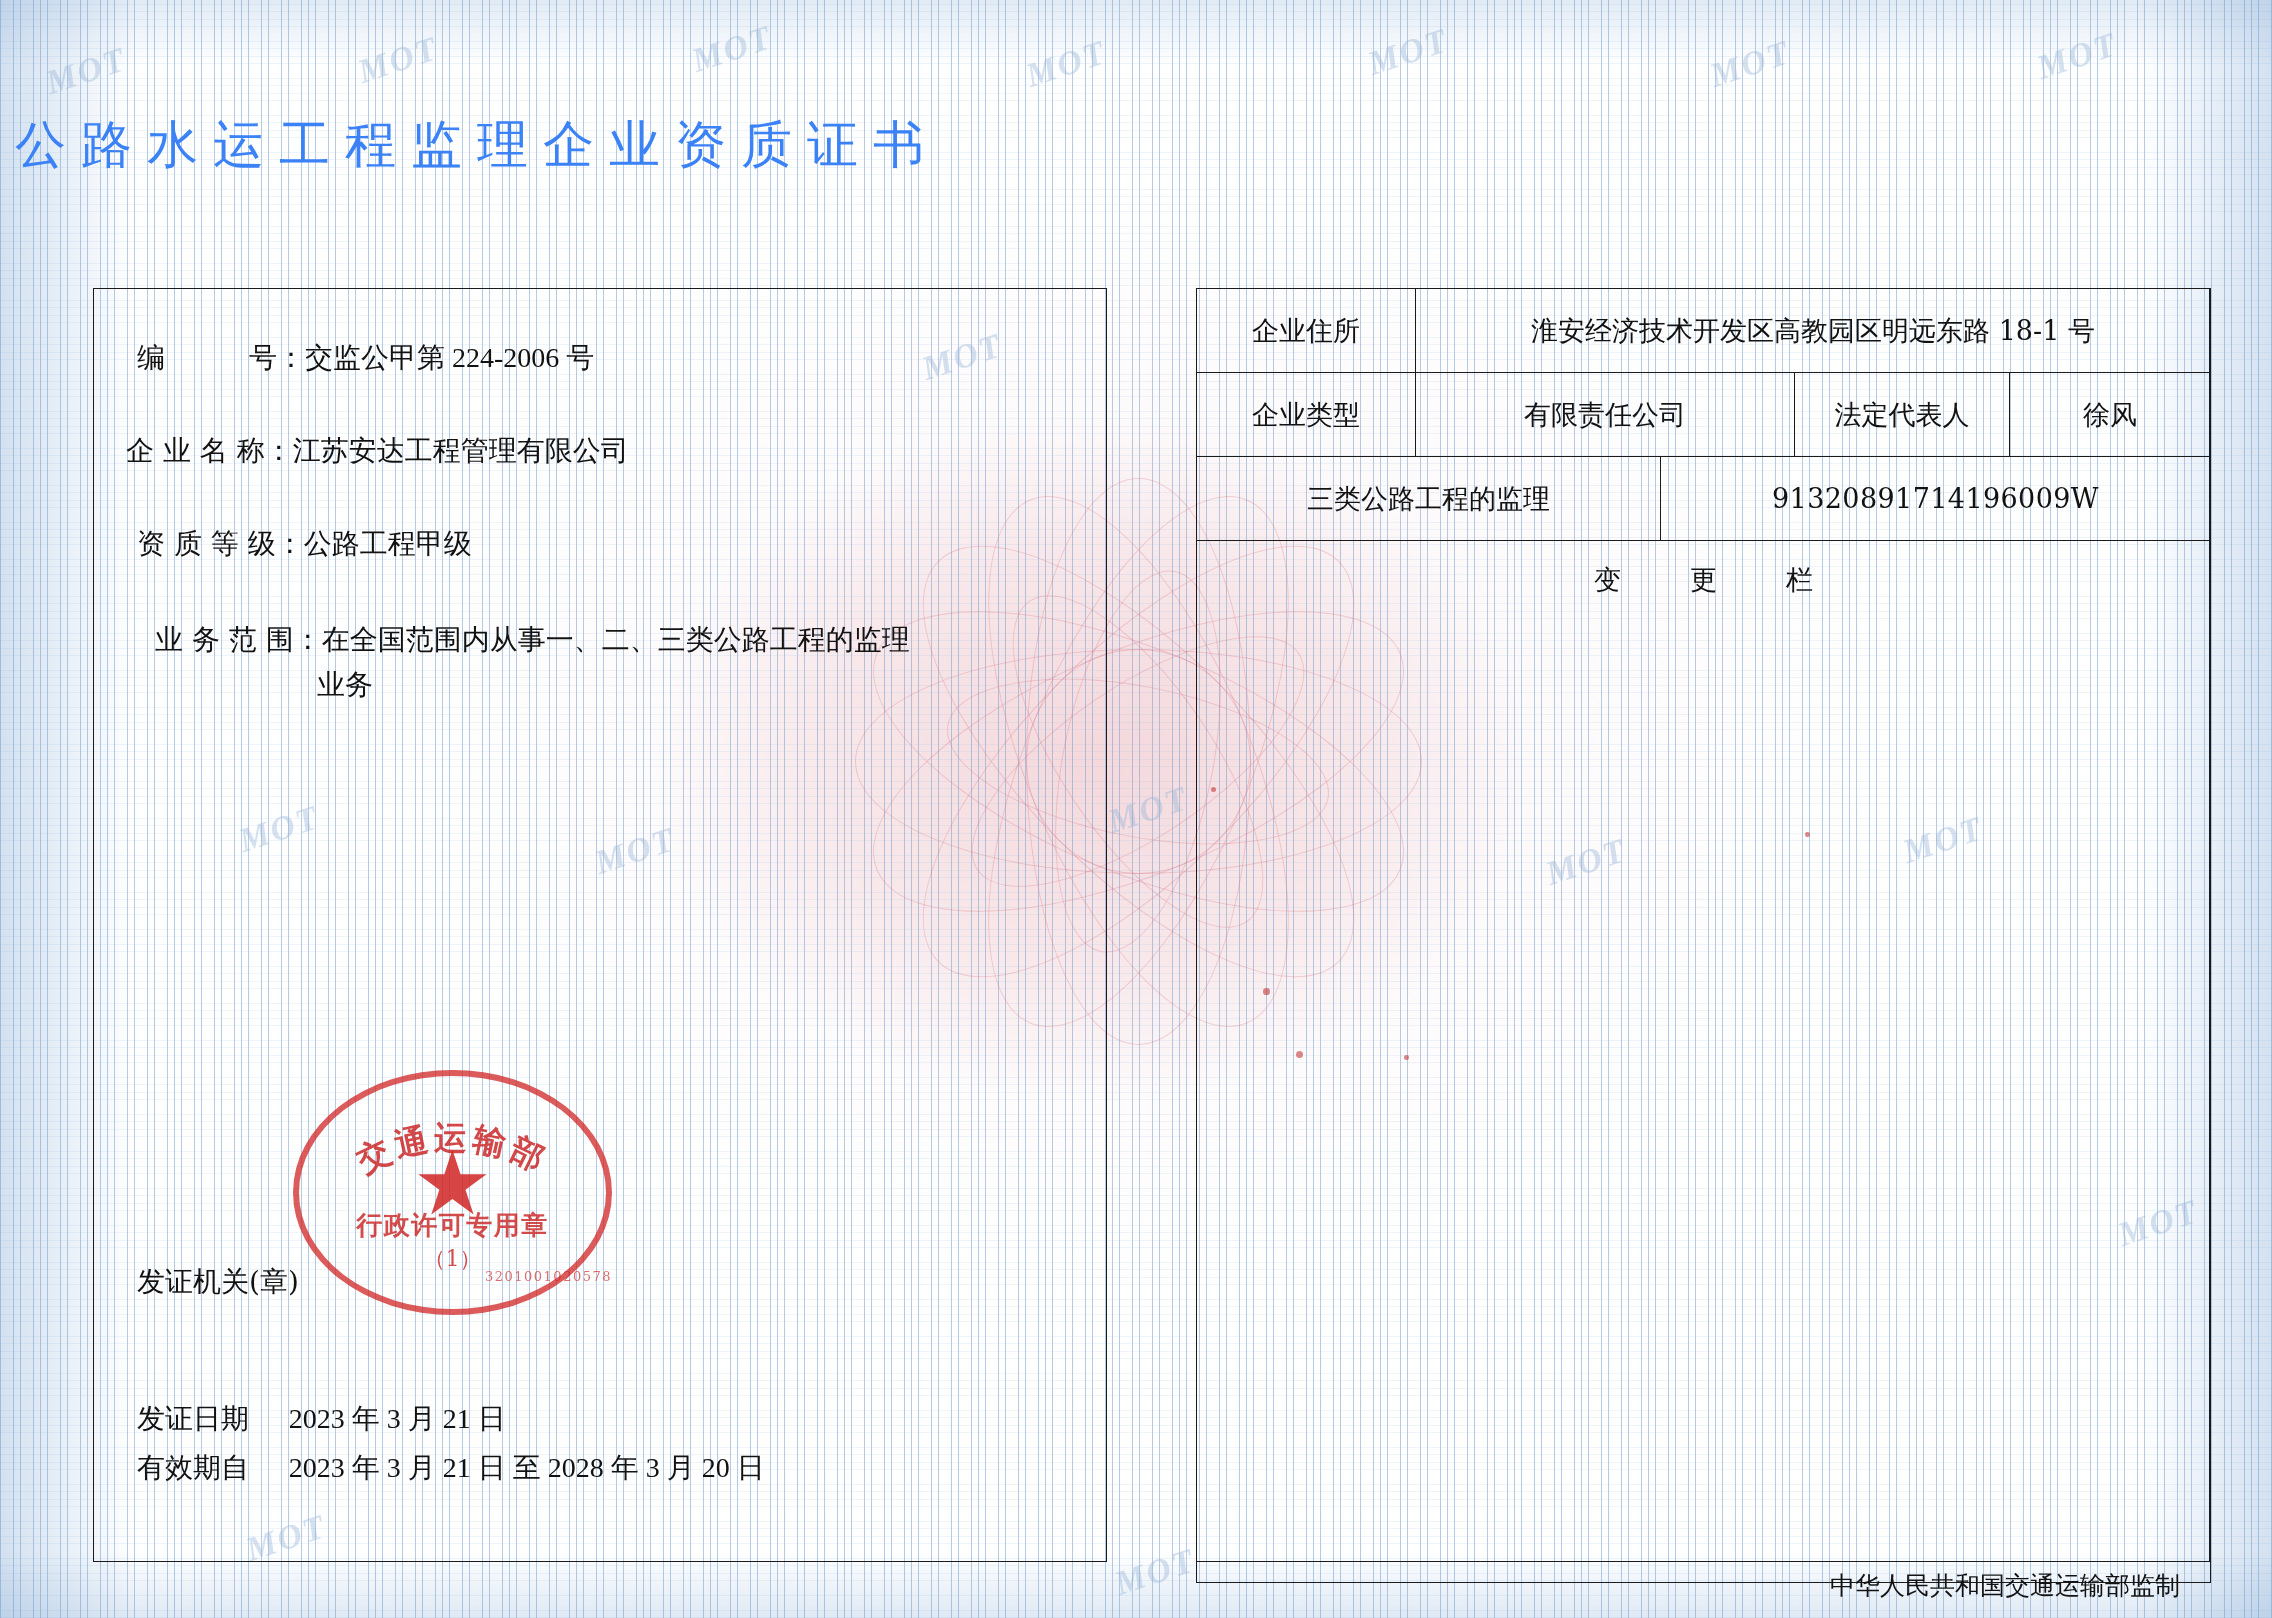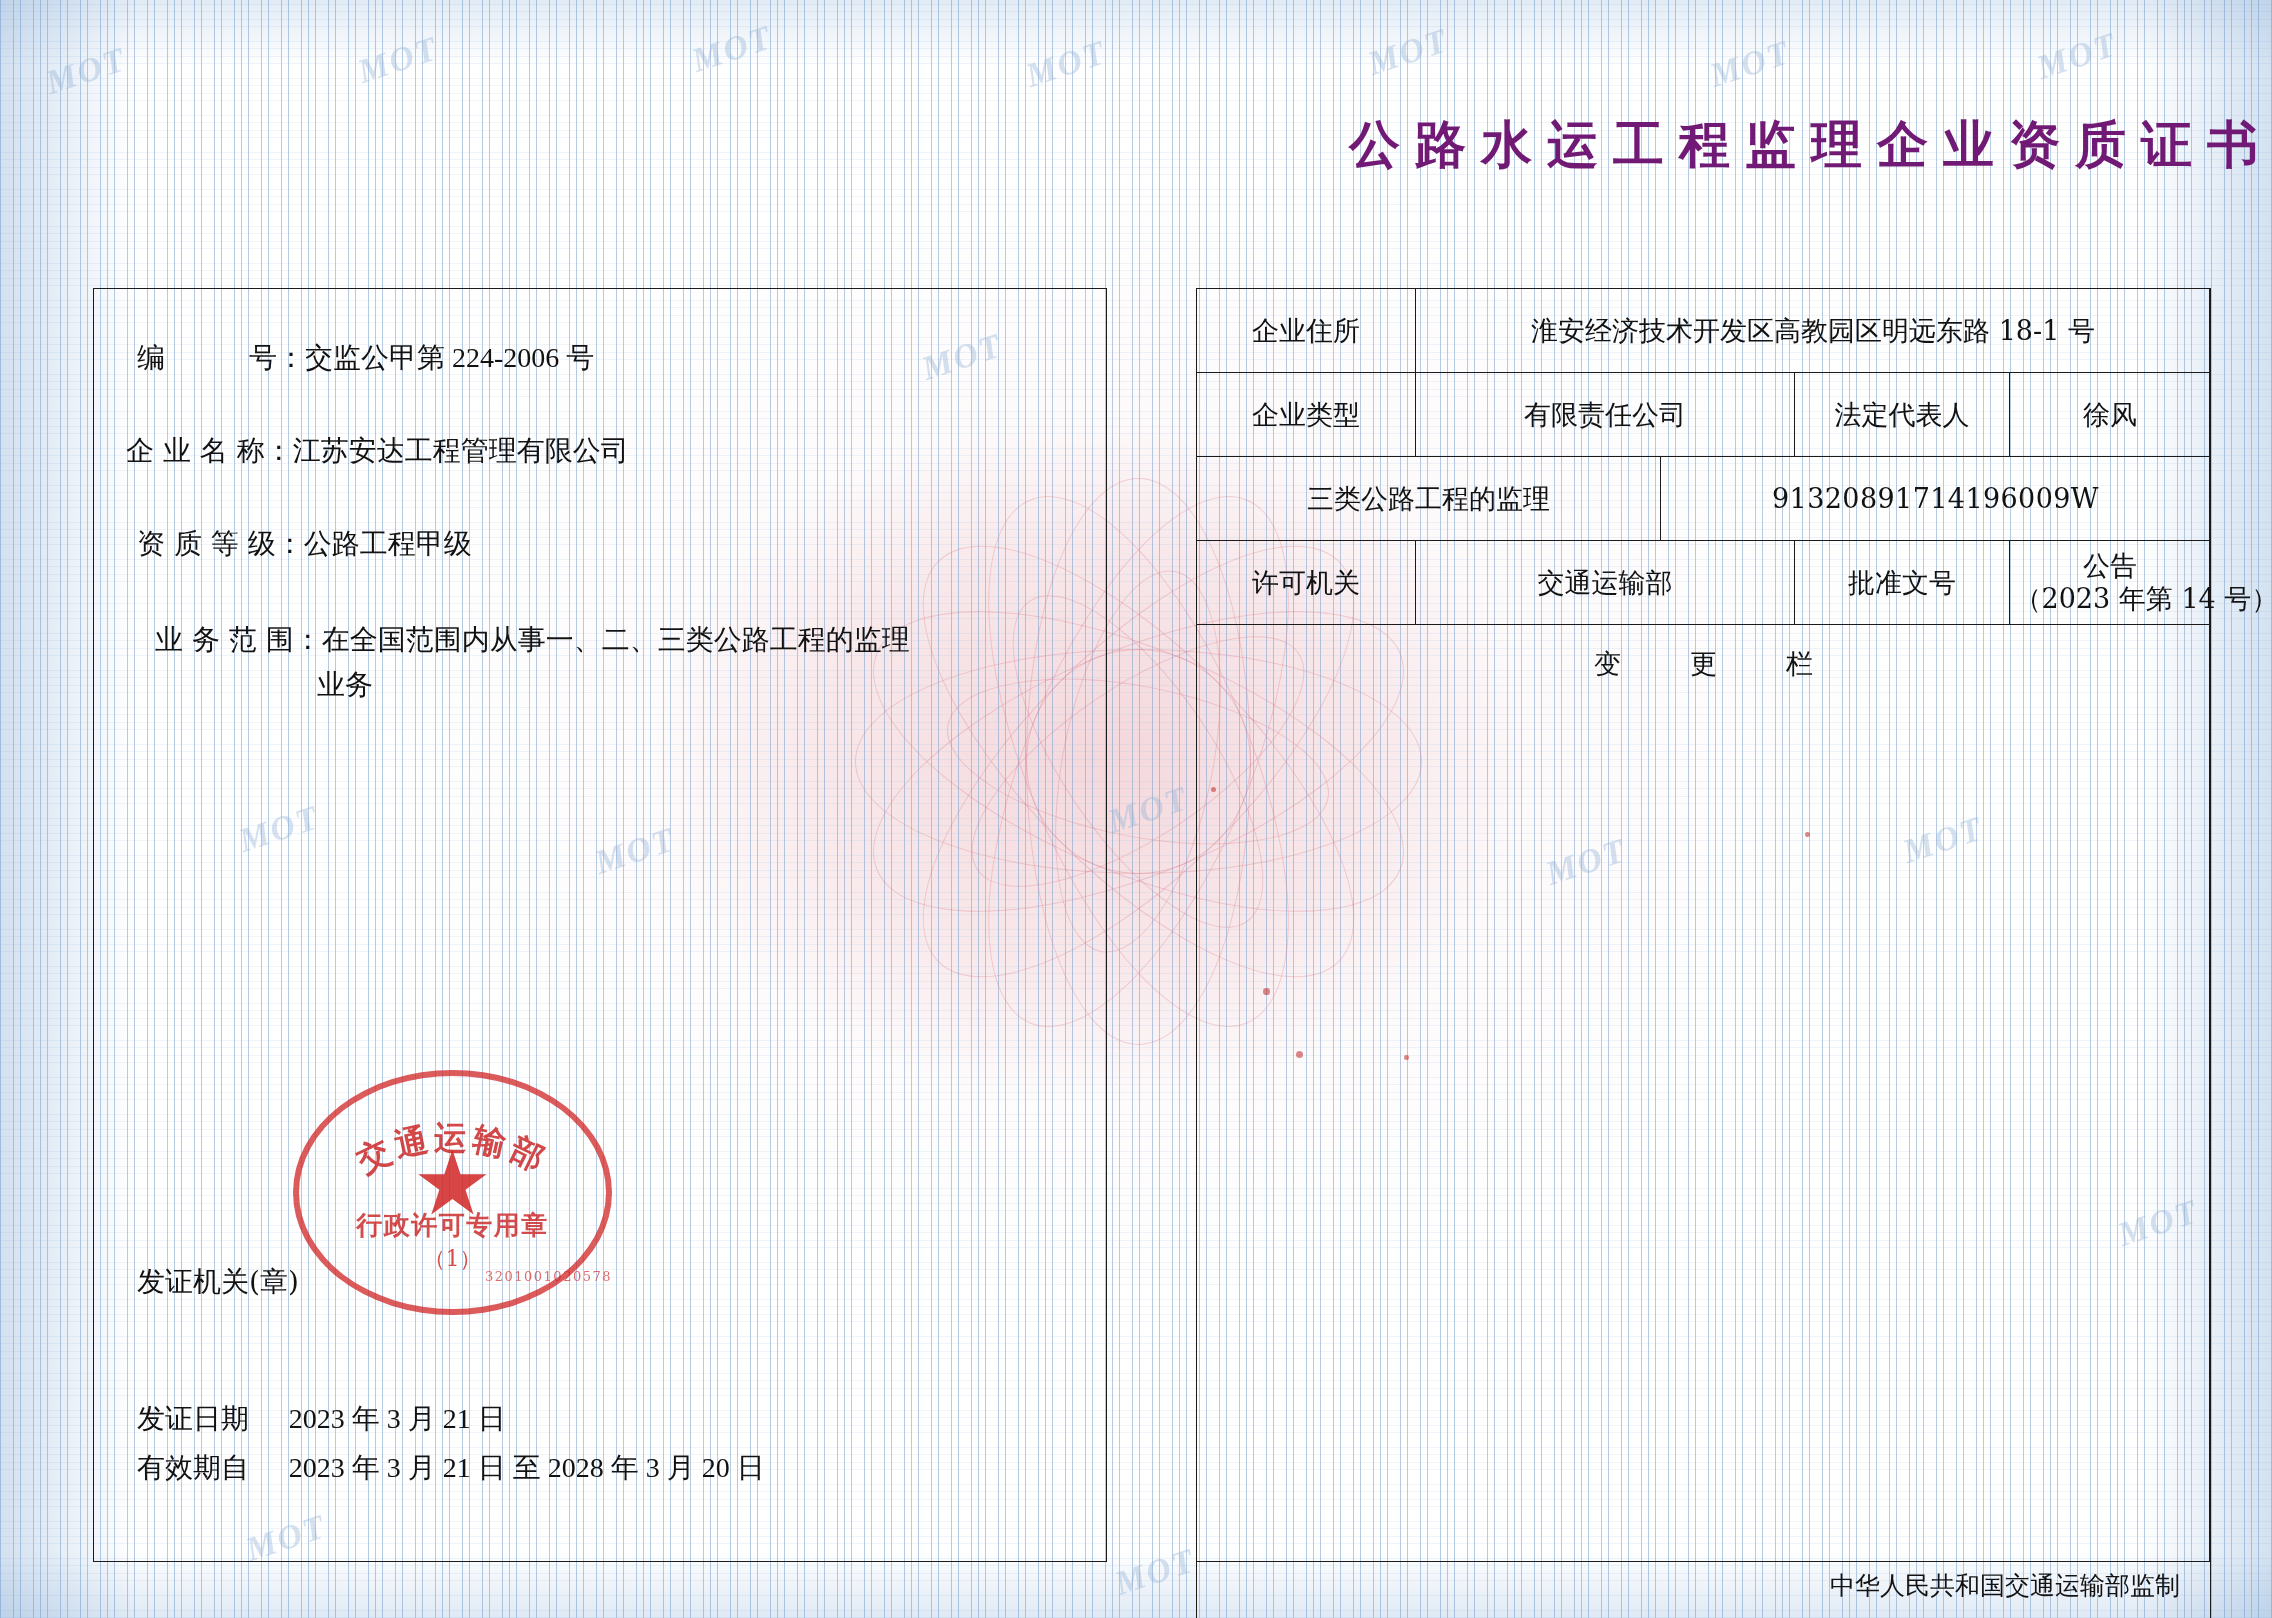--- a/index.html
+++ b/index.html
@@ -89,25 +89,25 @@
     pointer-events: none;
     user-select: none;
   }
 
   
   .title {
     position: absolute;
     top: 111px;
     left: 0;
     width: 100%;
-    text-align: right;
+    text-align: left;
     font-size: 51px;
     letter-spacing: 15px;
-    font-weight: bold;
-    color: #701a75;
+    font-weight: normal;
+    color: #3b82f6;
     font-family: "DejaVu Serif", "Liberation Serif", serif;
     text-indent: 15px;
   }
 
   
   .frame {
     position: absolute;
     border: 1.6px solid #1a1a1a;
     box-sizing: border-box;
   }
@@ -383,29 +383,20 @@
       <td>企业类型</td>
       <td colspan="2">有限责任公司</td>
       <td>法定代表人</td>
       <td>徐风</td>
     </tr>
     <tr>
       <td colspan="2">三类公路工程的监理</td>
       <td colspan="3" class="code-val">91320891714196009W</td>
     </tr>
     <tr>
-      <td>许可机关</td>
-      <td colspan="2">交通运输部</td>
-      <td>批准文号</td>
-      <td class="small2">
-        <div>公告</div>
-        <div>（2023 年第 14 号）</div>
-      </td>
-    </tr>
-    <tr>
       <td colspan="5" class="change-head">变　更　栏</td>
     </tr>
     <tr>
       <td colspan="5" class="blank"></td>
     </tr>
   </tbody>
 </table>
 
 <div class="footer">中华人民共和国交通运输部监制</div>
 

